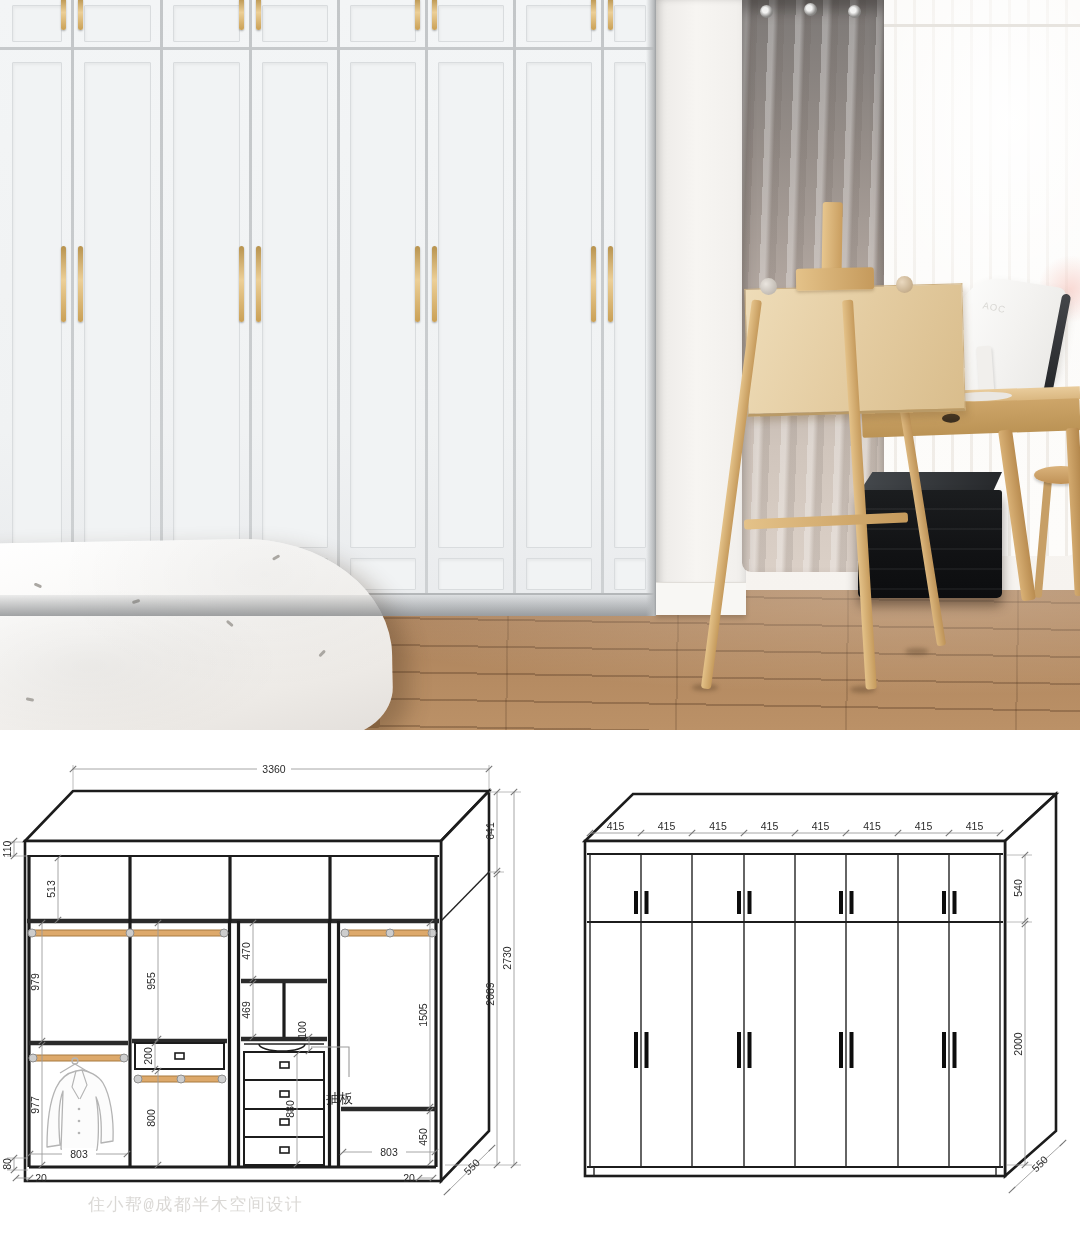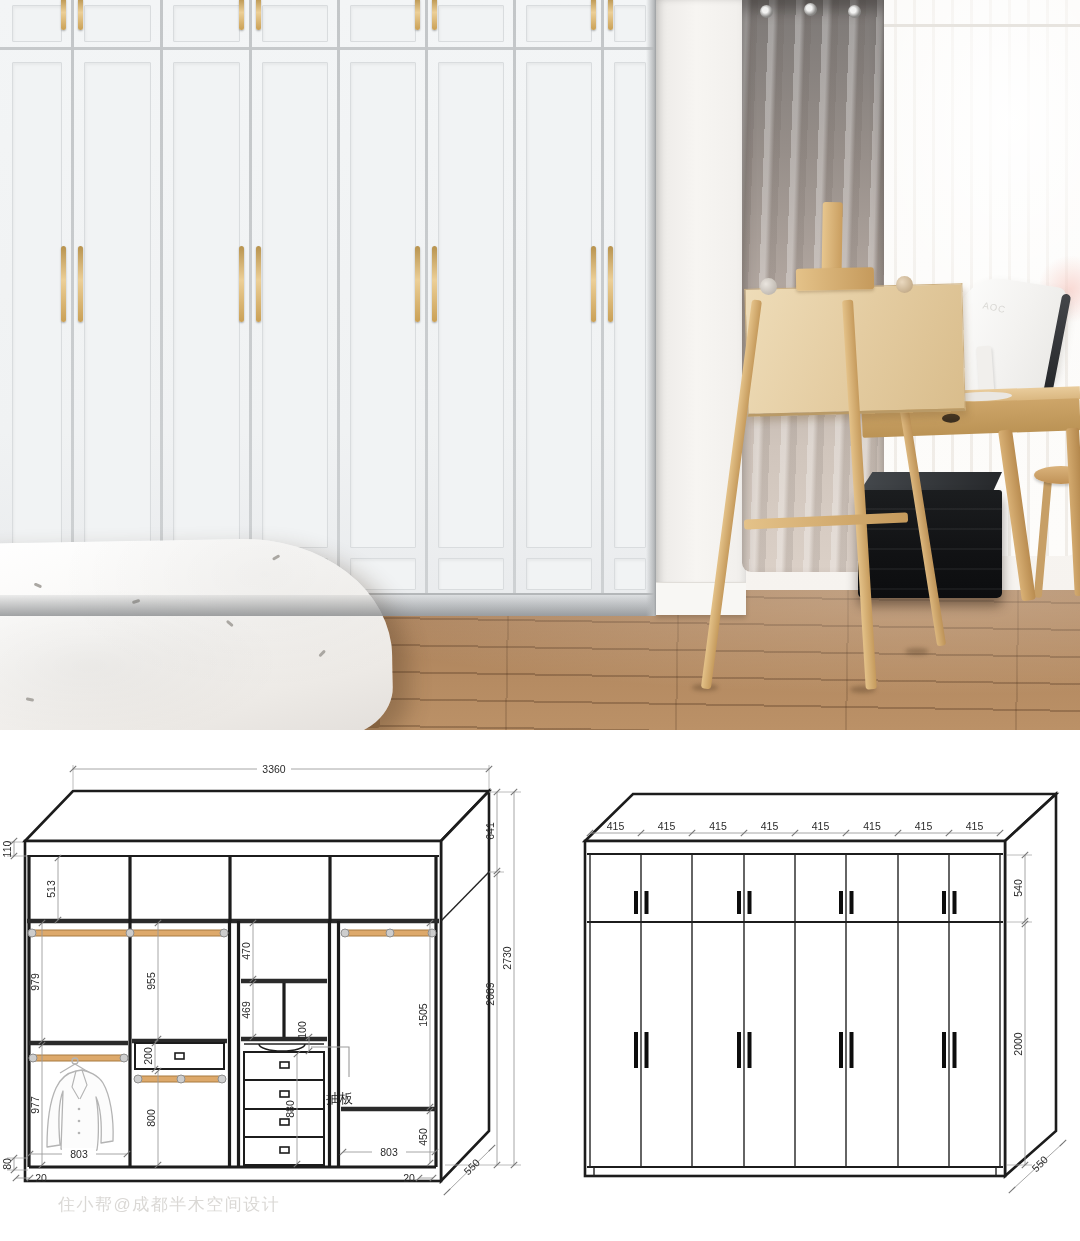--- a/index.html
+++ b/index.html
@@ -54,22 +54,22 @@
   .dimline{stroke:#9c9c9c;stroke-width:0.9;fill:none;}
   .extline{stroke:#ababab;stroke-width:0.8;}
   .tick{stroke:#767676;stroke-width:1.1;}
   .dimtext{font:10.5px "Liberation Sans",sans-serif;fill:#2b2b2b;text-anchor:middle;}
   .cntext{font:13.5px "Liberation Sans",sans-serif;fill:#1a1a1a;}
   .rod{fill:#dda96b;stroke:#a87a40;stroke-width:1;}
   .ball{fill:#cdcdcd;stroke:#8f8f8f;stroke-width:1;}
   .drawerbox{fill:#fff;stroke:#1c1c1c;stroke-width:2;}
   .knob{fill:#fff;stroke:#1c1c1c;stroke-width:1.6;}
   .jacket{fill:#fcfcfc;stroke:#b4b4b4;stroke-width:1.3;stroke-linejoin:round;}
-  .watermark{position:absolute;left:58px;top:1193px;font-size:17px;letter-spacing:1.5px;
-             color:rgba(188,184,179,.55);font-family:Liberation Sans, sans-serif;}
+  .watermark{position:absolute;left:88px;top:1193px;font-size:17px;letter-spacing:1.5px;
+             color:rgba(188,184,179,.55);font-family:Liberation Mono, monospace;}
 </style>
 </head>
 <body>
 
 <div id="page">
 
   <div id="photo">
 
     <div class="abs" style="left:0;top:550px;width:1080px;height:180px;
       background:

